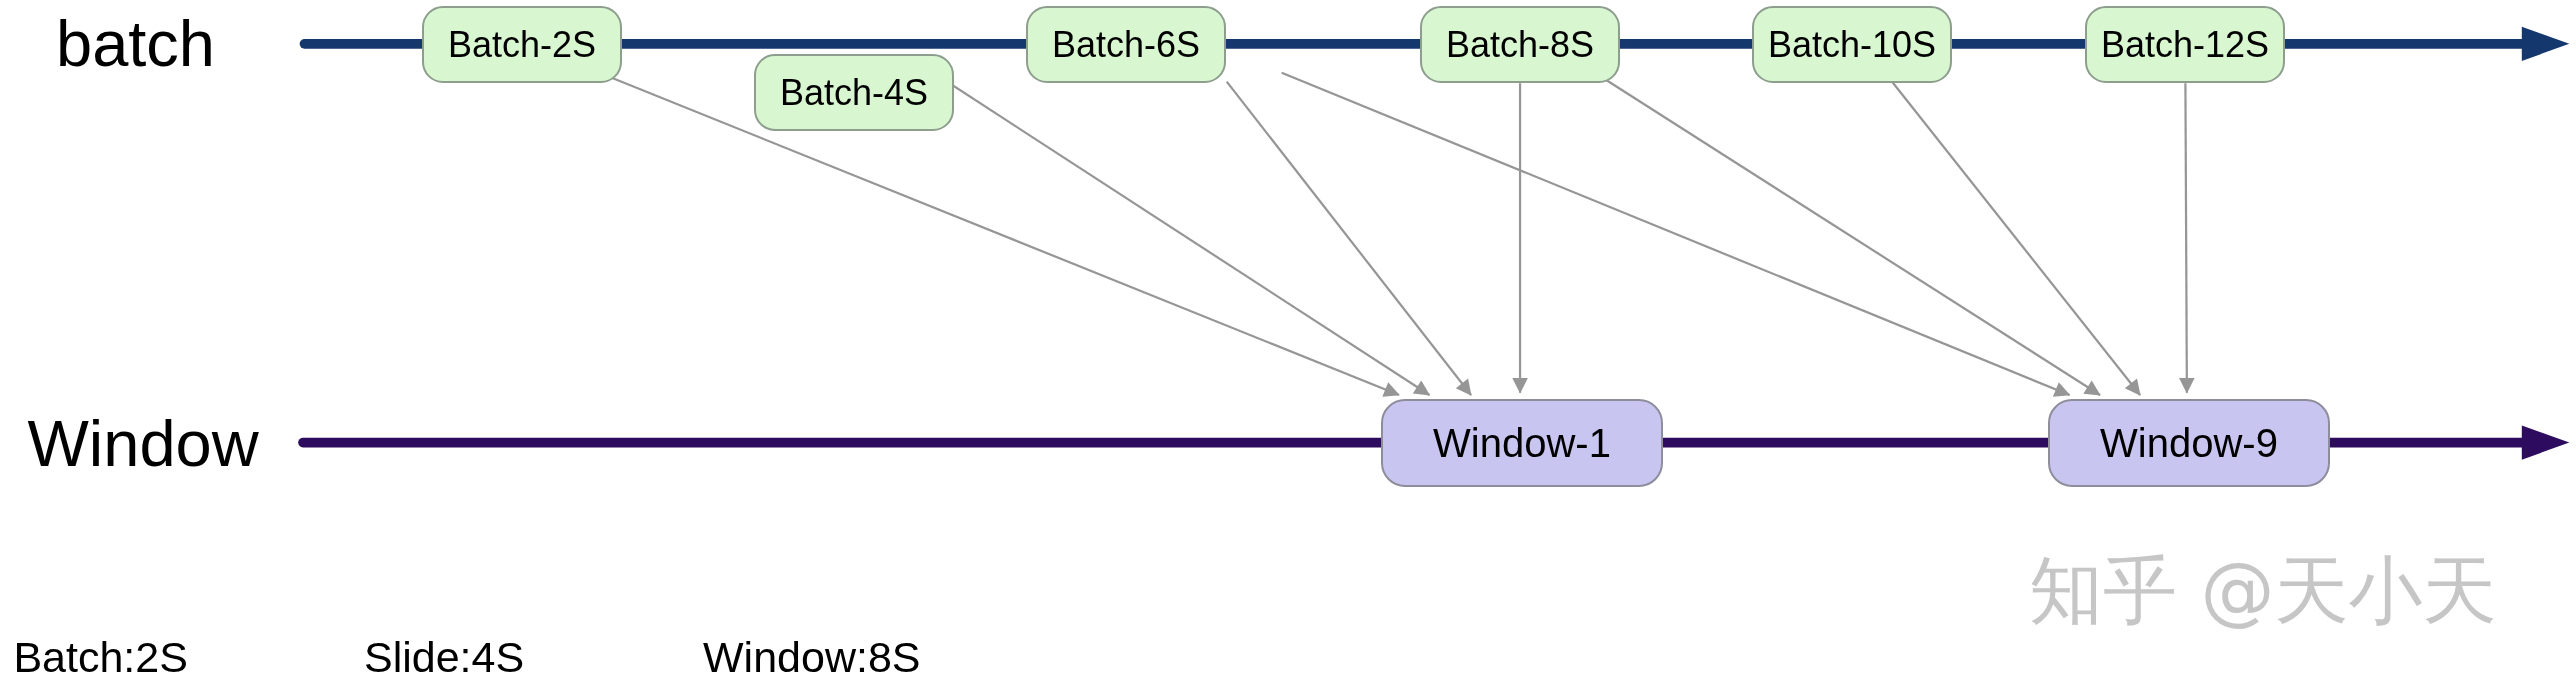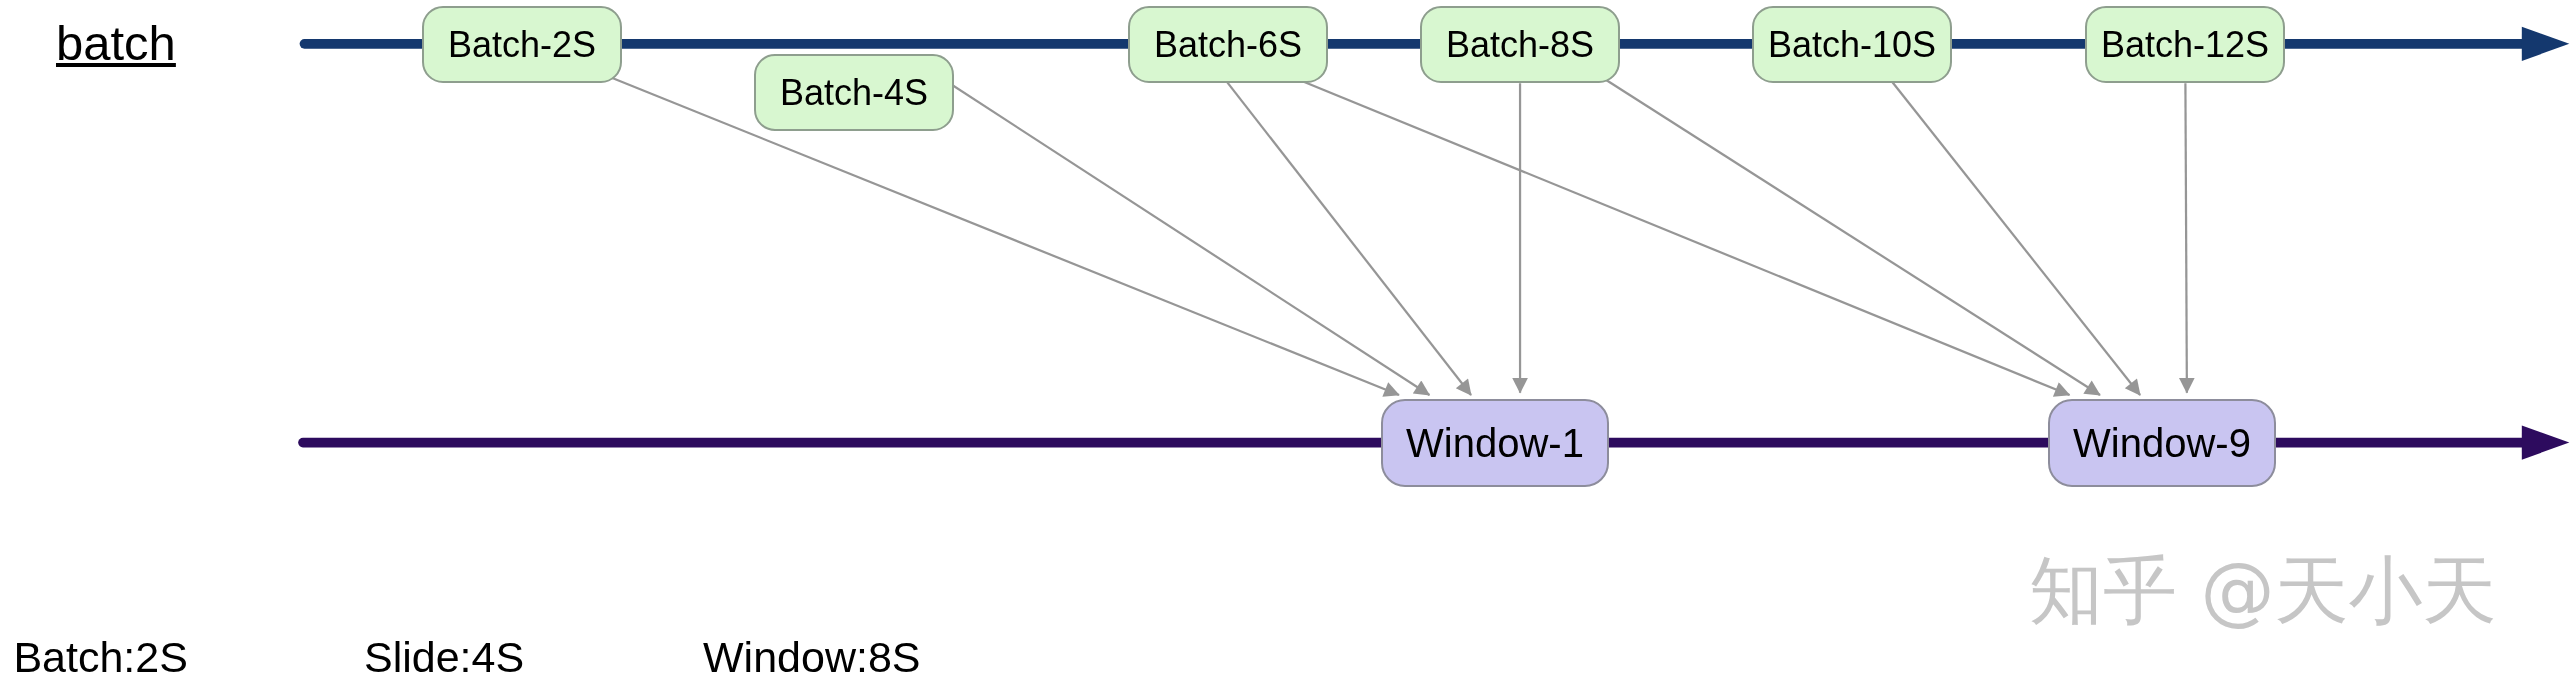--- a/index.html
+++ b/index.html
@@ -19,24 +19,23 @@
   }
   #arrow-layer {
     position: absolute;
     left: 0; top: 0;
     width: 2576px;
     height: 701px;
   }
   .axis-label {
     position: absolute;
     color: var(--text, #000);
-    font-size: 49px;
+    font-size: 65px;
     line-height: 53px;
     white-space: nowrap;
-    text-decoration: underline;
   }
   .axis-label.batch  { left: 56px;  top: 17px;  }
   .axis-label.window { left: 27.5px;  top: 417px; }
   .node {
     position: absolute;
     box-sizing: border-box;
     display: flex;
     align-items: center;
     justify-content: center;
     white-space: nowrap;
@@ -45,21 +44,21 @@
   .batch-node {
     width: 200px;
     height: 77px;
     top: 6px;
     border-radius: 21px;
     background: var(--batch-fill, #d8f7d0);
     border: 2.2px solid var(--batch-border, #8e9e8e);
     font-size: 36px;
   }
   .window-node {
-    width: 228px;
+    width: 282px;
     height: 88px;
     top: 399px;
     border-radius: 24px;
     background: var(--window-fill, #c9c5f1);
     border: 2.2px solid var(--window-border, #8d8d9c);
     font-size: 40px;
   }
   .param-label {
     position: absolute;
     top: 631px;
@@ -103,25 +102,26 @@
         <line x1="1652" y1="110" x2="1981" y2="532" stroke="#969696" stroke-width="3" marker-end="url(#gray-arrowhead)"></line>
         <line x1="2047" y1="112" x2="2047" y2="529" stroke="#969696" stroke-width="3" marker-end="url(#gray-arrowhead)"></line>
         <line x1="1726" y1="98" x2="2787" y2="532" stroke="#969696" stroke-width="3" marker-end="url(#gray-arrowhead)"></line>
         <line x1="2154" y1="102" x2="2828" y2="532" stroke="#969696" stroke-width="3" marker-end="url(#gray-arrowhead)"></line>
         <line x1="2548" y1="110" x2="2882" y2="532" stroke="#969696" stroke-width="3" marker-end="url(#gray-arrowhead)"></line>
         <line x1="2943" y1="112" x2="2945" y2="529" stroke="#969696" stroke-width="3" marker-end="url(#gray-arrowhead)"></line>
       </g>
   </svg>
 
   <div class="axis-label batch">batch</div>
+  <div class="axis-label window">Window</div>
 
   <div id="batch-nodes">
       <div class="node batch-node" style="left: 422px;">Batch-2S</div>
       <div class="node batch-node" style="left: 754px; margin-top: 48px;">Batch-4S</div>
-      <div class="node batch-node" style="left: 1128px;">Batch-6S</div>
+      <div class="node batch-node" style="left: 1026px;">Batch-6S</div>
       <div class="node batch-node" style="left: 1420px;">Batch-8S</div>
       <div class="node batch-node" style="left: 1752px;">Batch-10S</div>
       <div class="node batch-node" style="left: 2085px;">Batch-12S</div>
     </div>
   <div id="window-nodes">
       <div class="node window-node" style="left: 1381px;">Window-1</div>
       <div class="node window-node" style="left: 2048px;">Window-9</div>
     </div>
 
   <div id="params-row">

